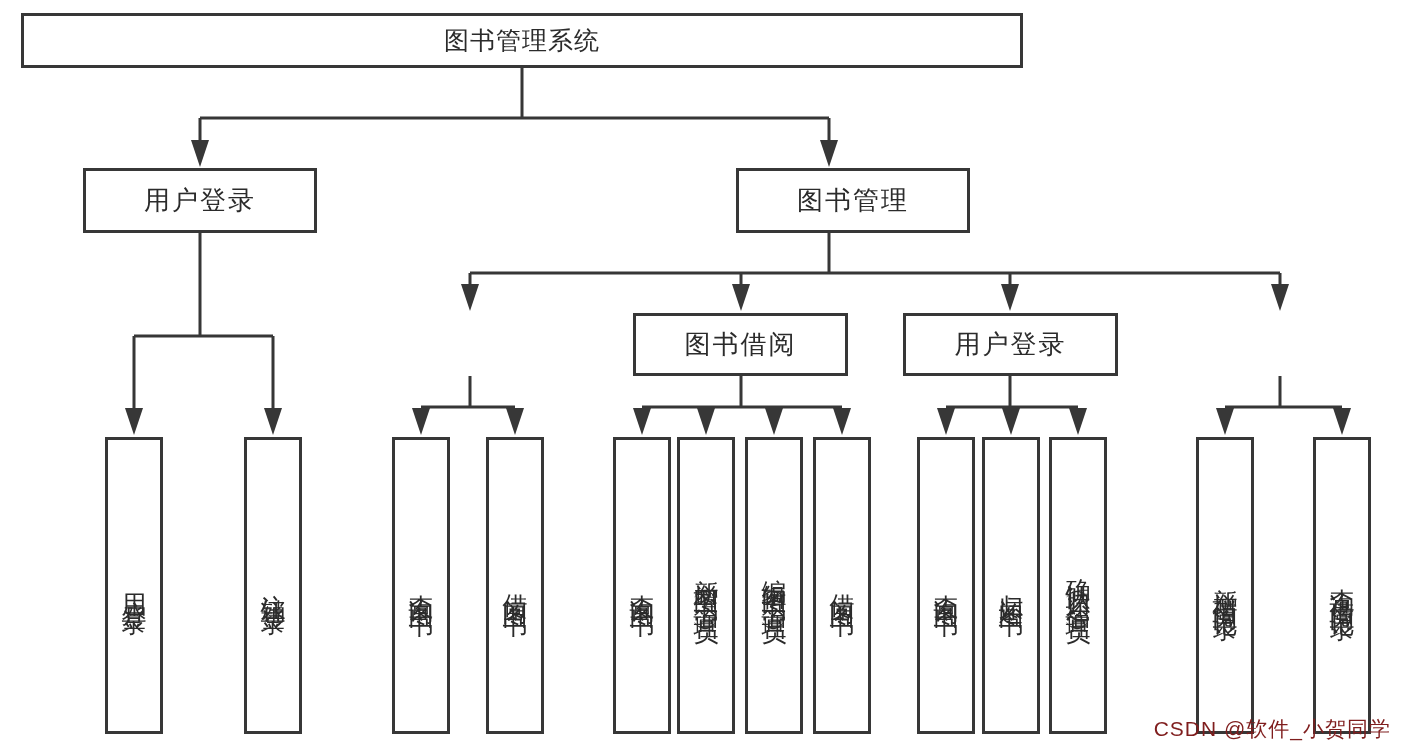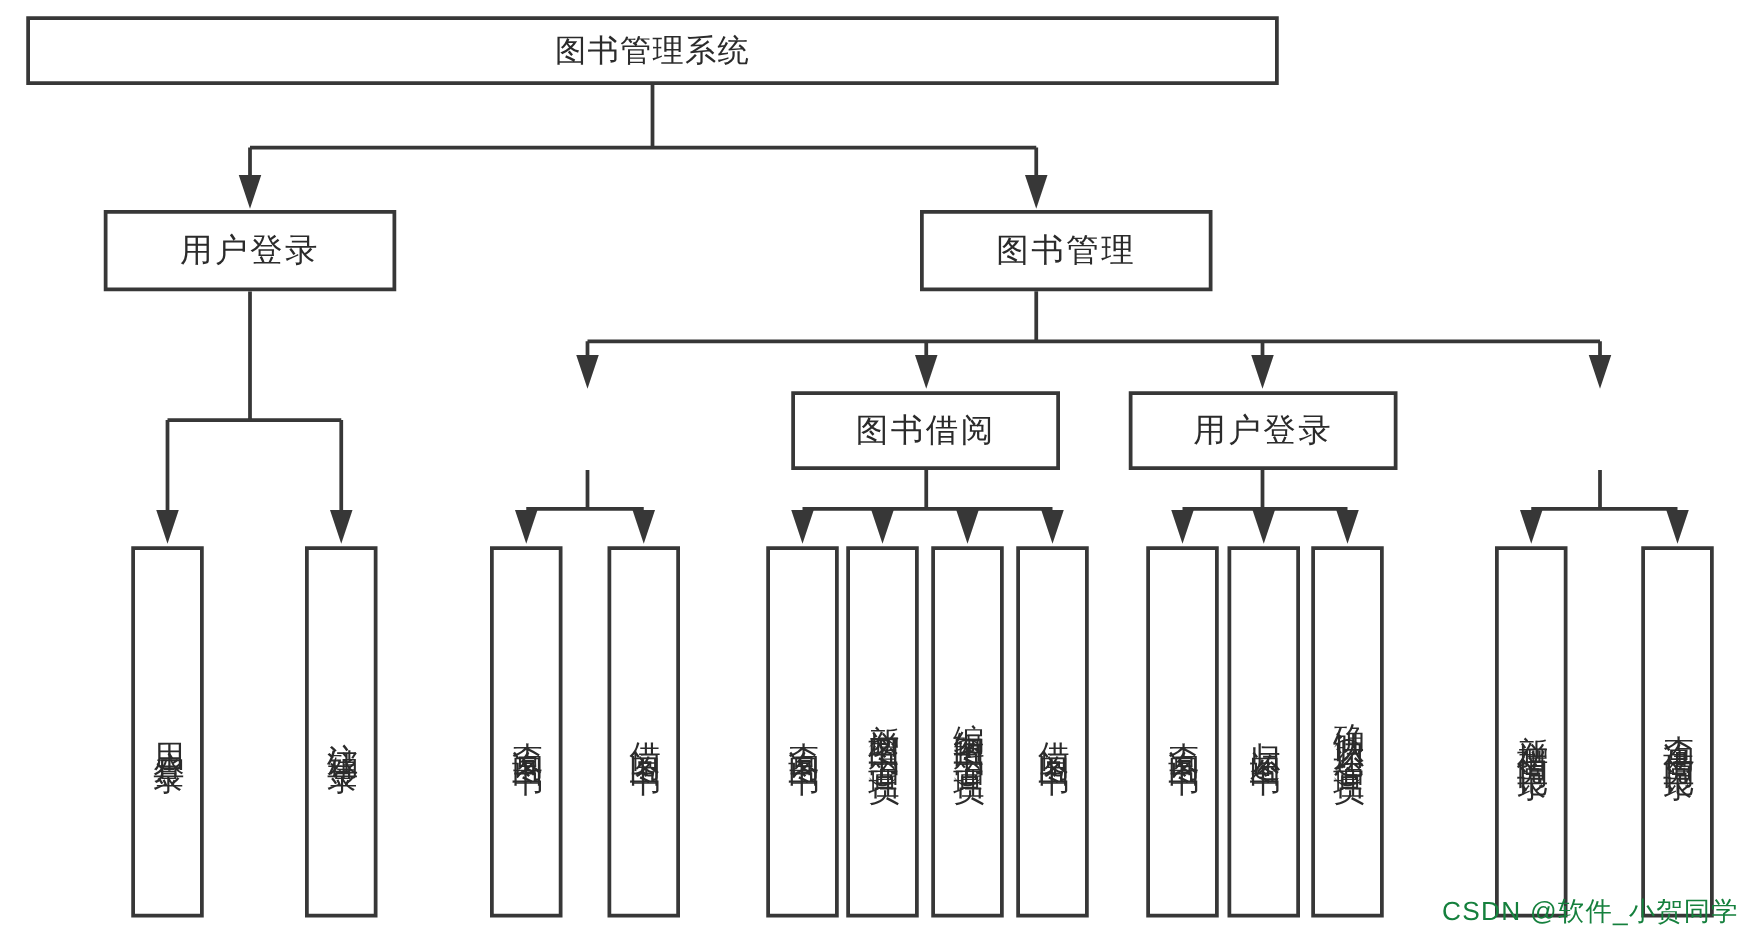--- a/index.html
+++ b/index.html
@@ -54,21 +54,21 @@
     white-space: nowrap;
   }
   .lvl2 { top: 168px; width: 234px; height: 65px; }
   .lvl3 { top: 313px; width: 215px; height: 63px; }
   #watermark {
     position: absolute;
     right: 14px;
     bottom: 4px;
     font-size: 21px;
     letter-spacing: 1px;
-    color: #15803d;
+    color: #7f1d1d;
     z-index: 5;
   }
 </style>
 </head>
 <body>
 
 <div id="canvas">
 
   <svg id="connectors" viewBox="0 0 1405 747" xmlns="http://www.w3.org/2000/svg">
 

